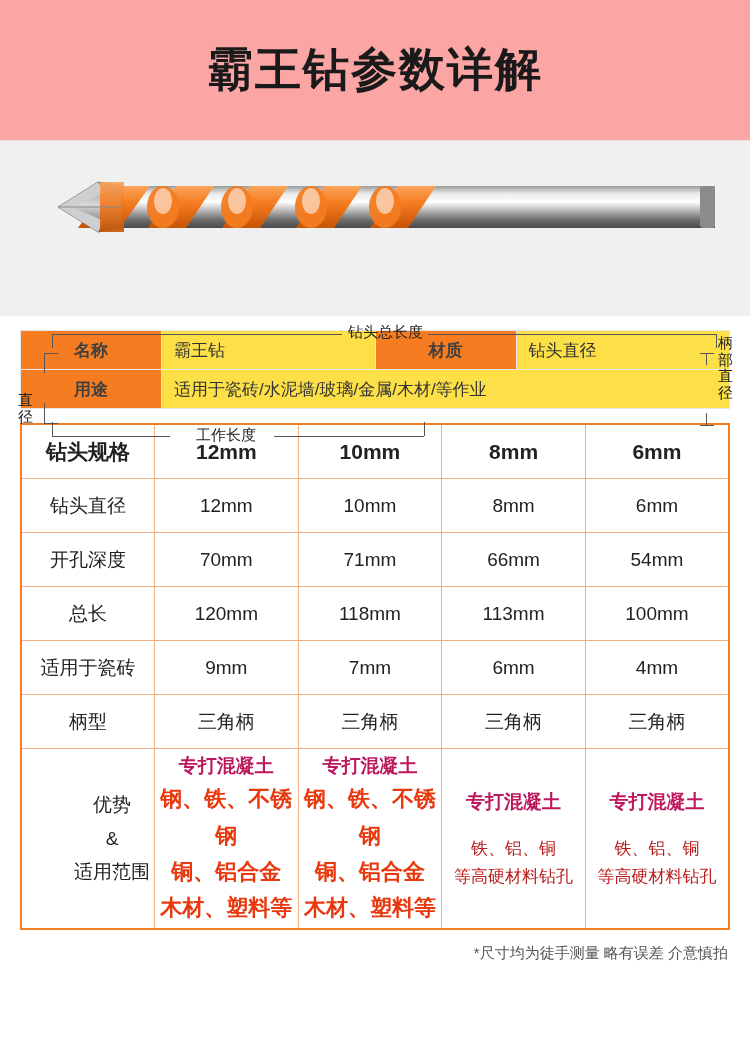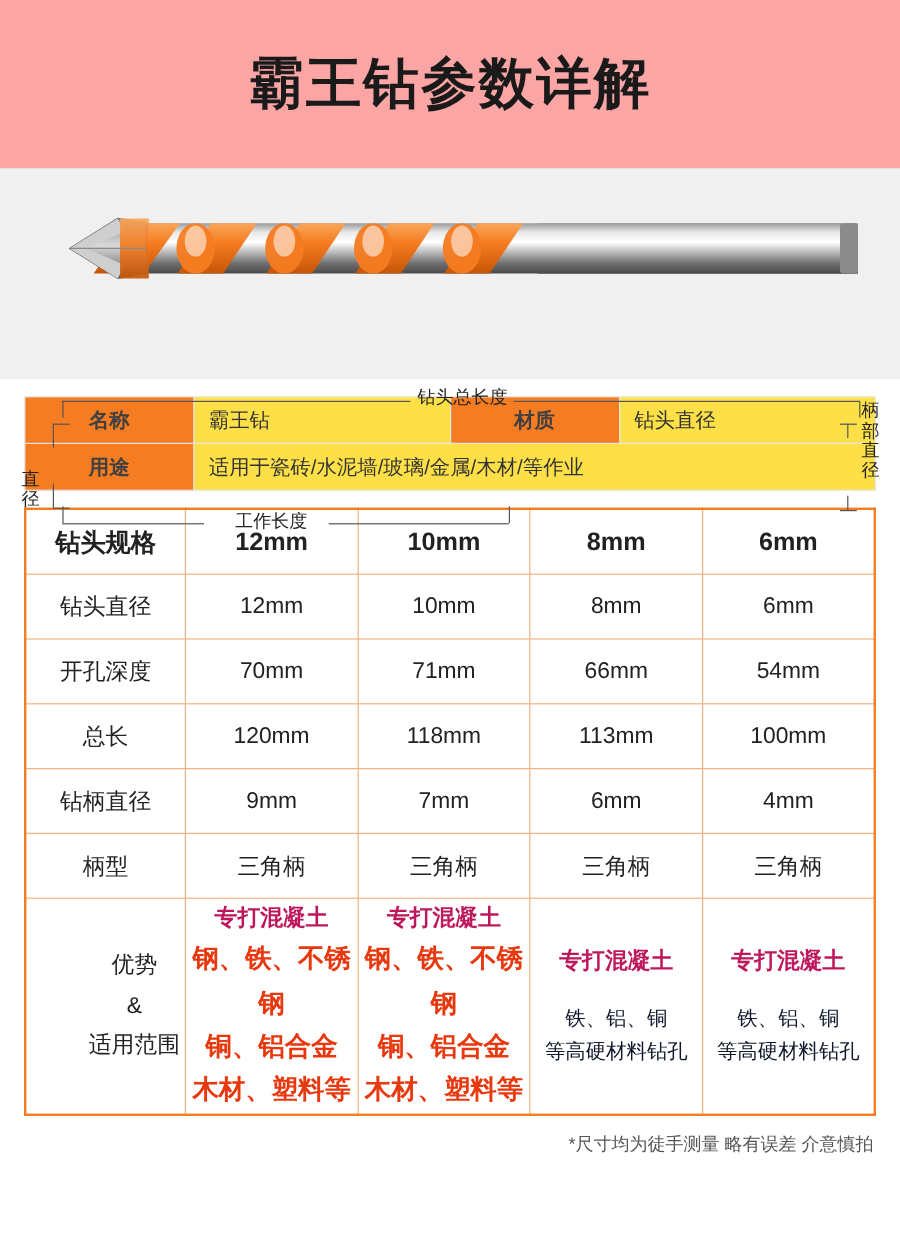--- a/index.html
+++ b/index.html
@@ -137,21 +137,21 @@
     color: #be185d;
     font-weight: bold;
     font-size: 19px;
   }
   .adv-red {
     color: #e8380d;
     font-weight: bold;
     font-size: 22px;
   }
   .adv-dark {
-    color: #0f172a;
+    color: #b91c1c;
     font-size: 17px;
   }
   .rowhead-adv {
     line-height: 1.75;
     font-size: 19px;
     margin-left: 48px;
   }
 
   
   .footnote {
@@ -295,21 +295,21 @@
       <td>54mm</td>
     </tr>
     <tr>
       <td class="rowhead">总长</td>
       <td>120mm</td>
       <td>118mm</td>
       <td>113mm</td>
       <td>100mm</td>
     </tr>
     <tr>
-      <td class="rowhead">钻柄直径</td>
+      <td class="rowhead">适用于瓷砖</td>
       <td>9mm</td>
       <td>7mm</td>
       <td>6mm</td>
       <td>4mm</td>
     </tr>
     <tr>
       <td class="rowhead">柄型</td>
       <td>三角柄</td>
       <td>三角柄</td>
       <td>三角柄</td>

